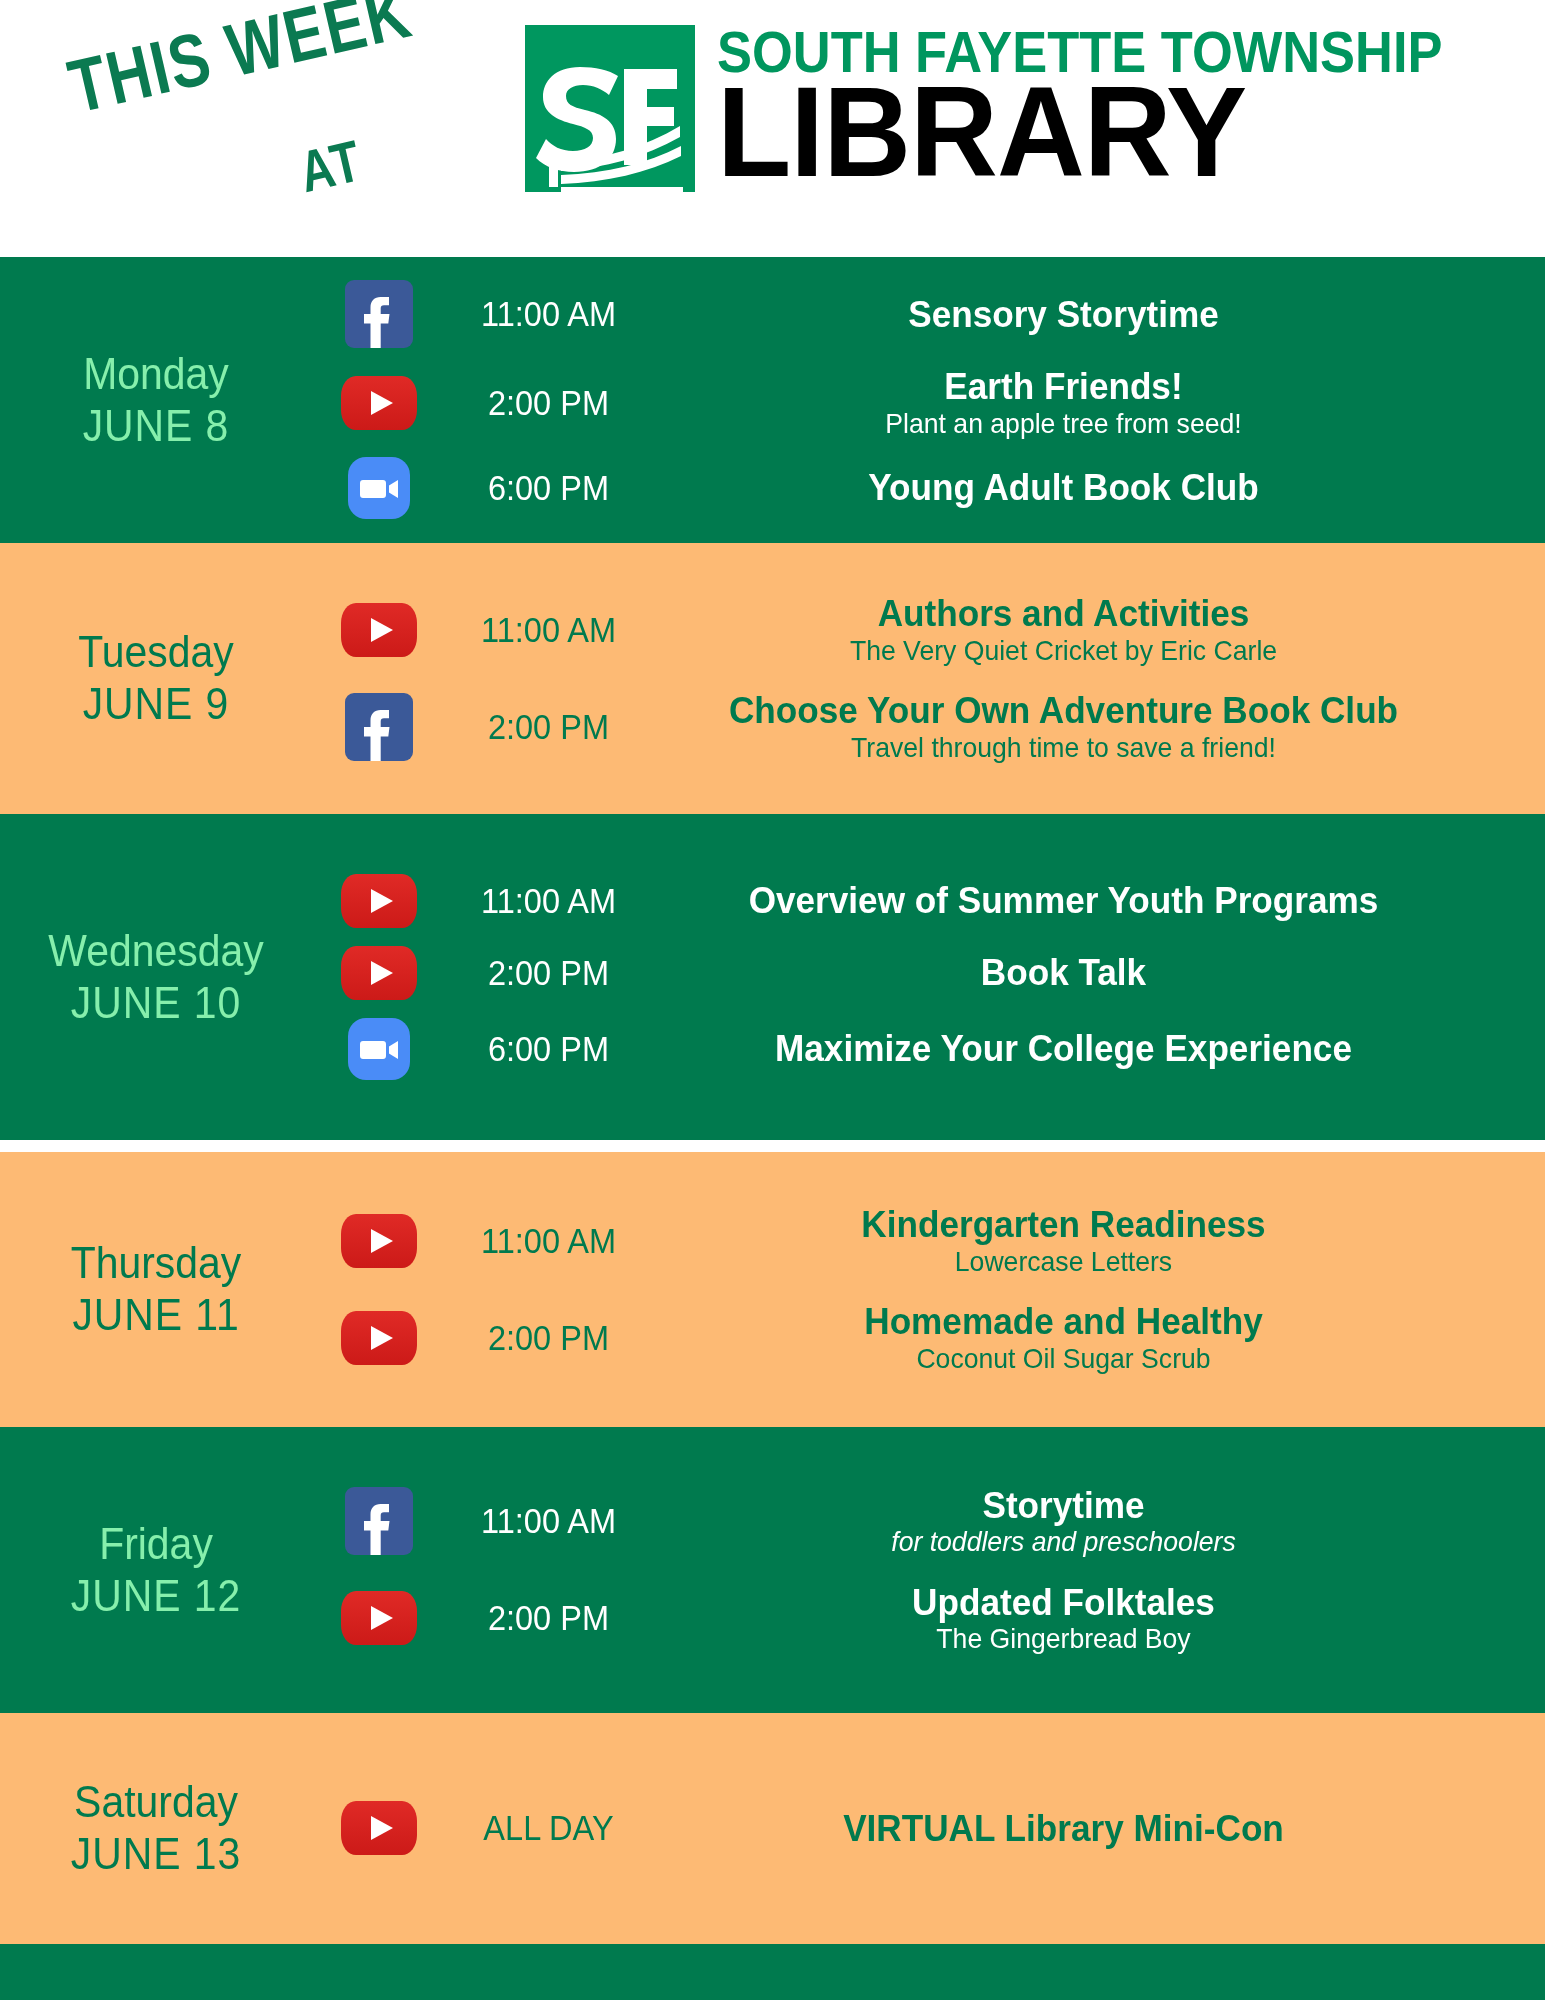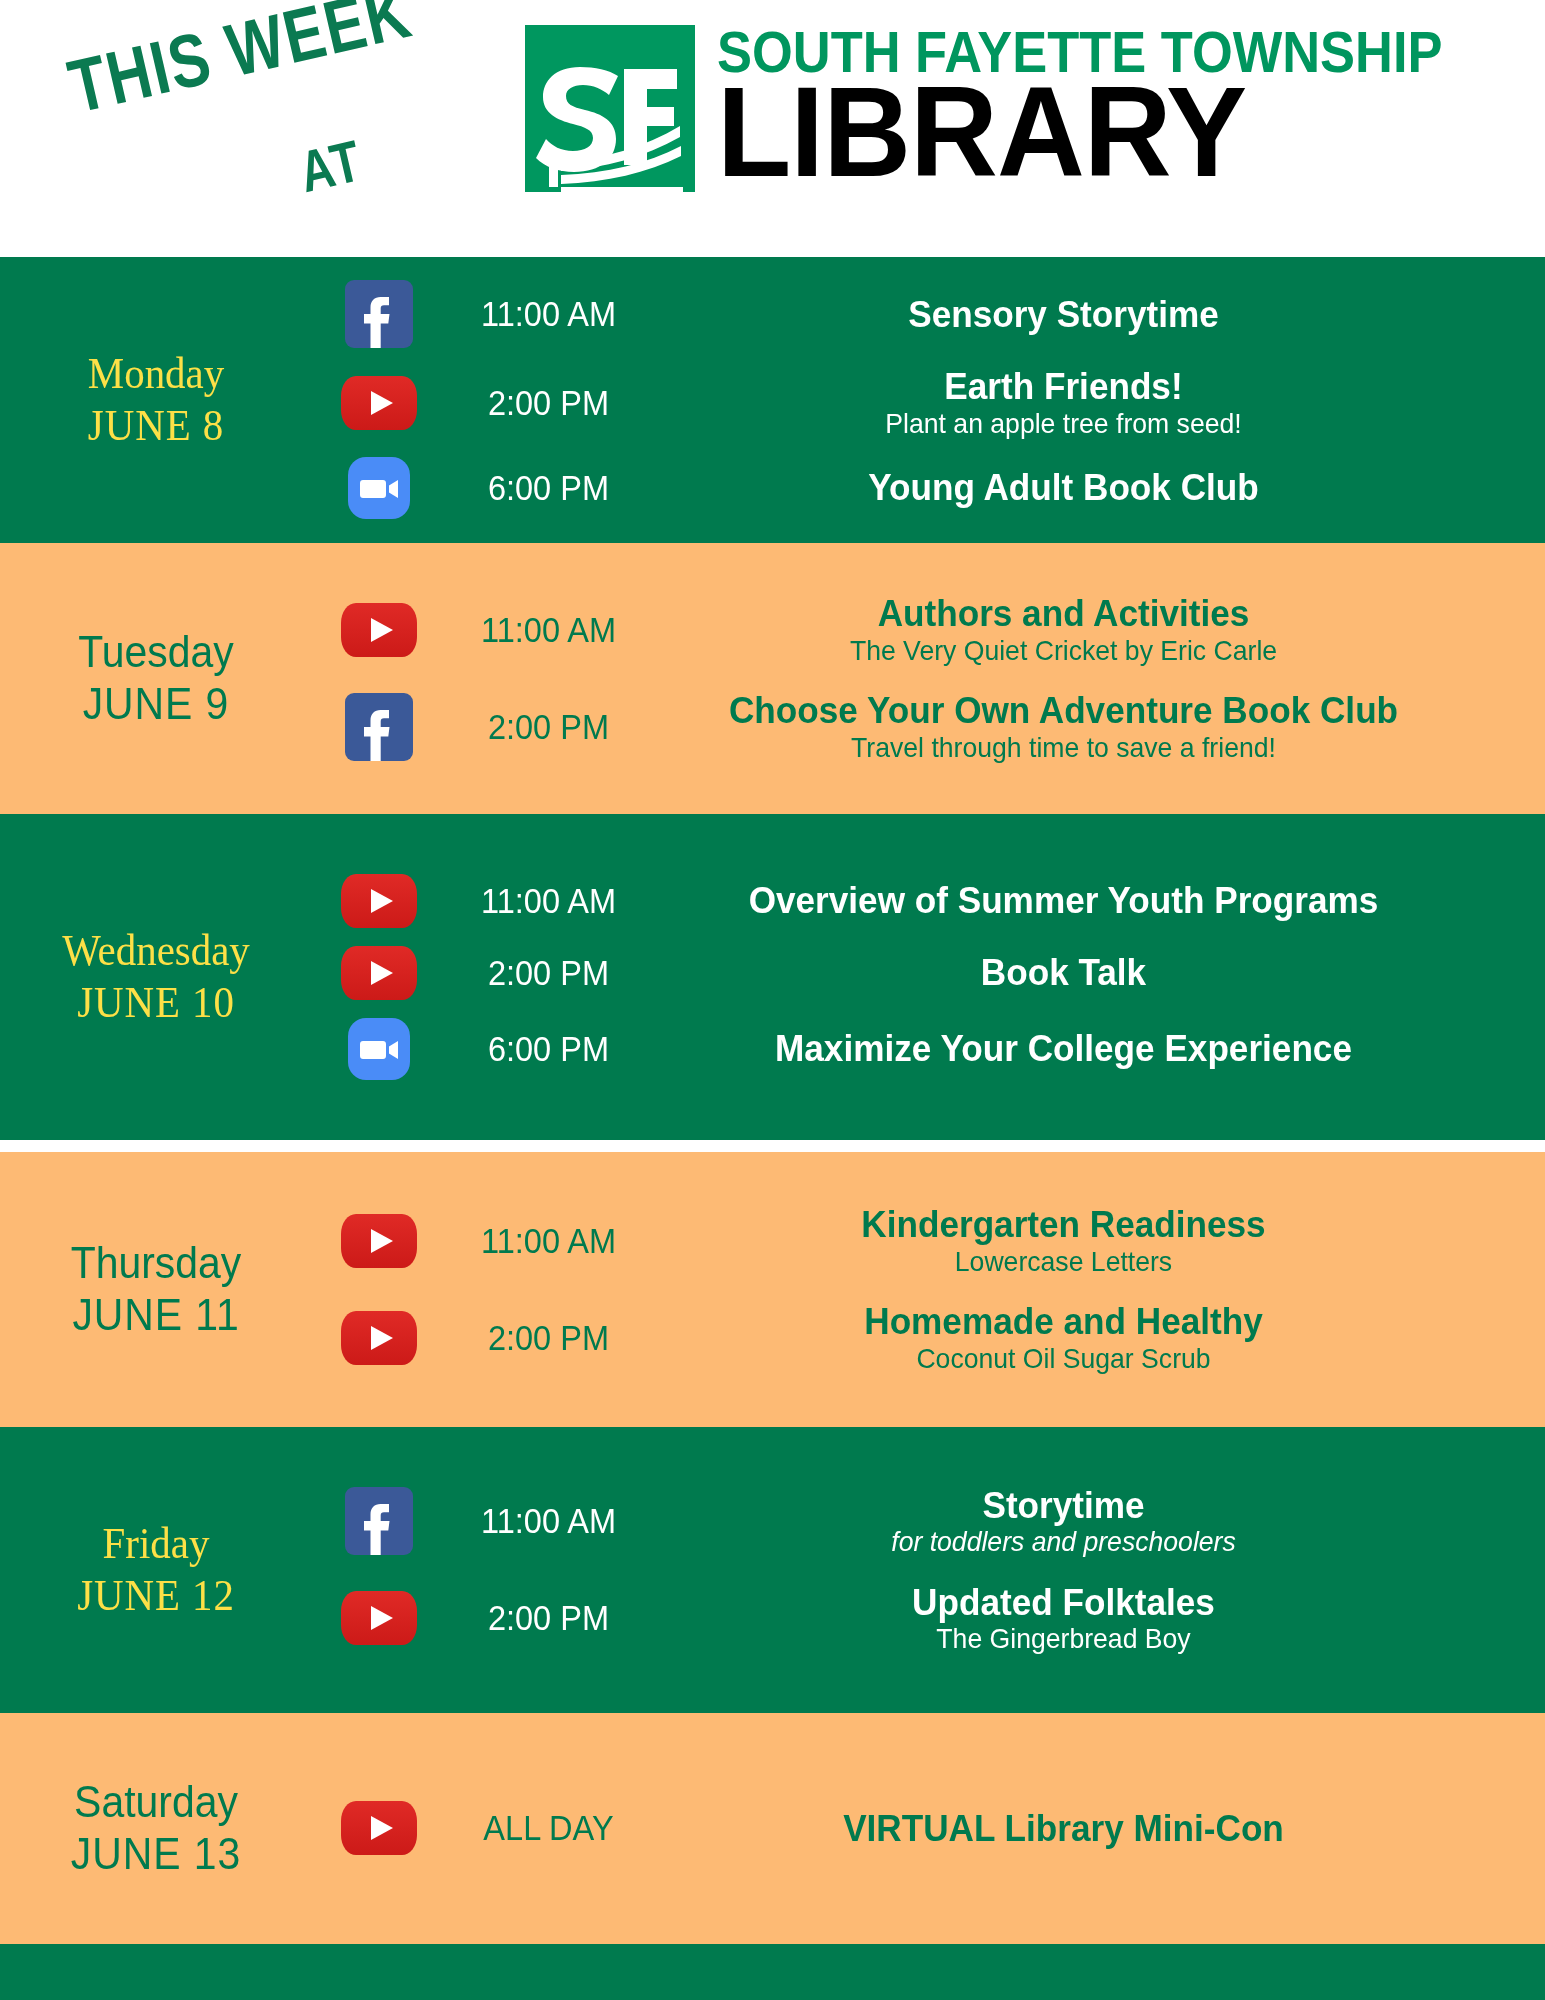--- a/index.html
+++ b/index.html
@@ -137,21 +137,21 @@
     display: block;
     transform: scaleX(0.93);
   }
   .day-date {
     font-size: 44px;
     font-weight: normal;
     display: block;
     letter-spacing: 1px;
     transform: scaleX(0.93);
   }
-  .band.green .day-col { color: #fde047; font-family: Liberation Serif, serif; }
+  .band.green .day-col { color: #86efac; }
   .band.gray  .day-col { color: #007a4e; }
 
   .rows-col {
     flex: 1 1 auto;
     display: flex;
     flex-direction: column;
     justify-content: center;
   }
 
   .ev-row {

